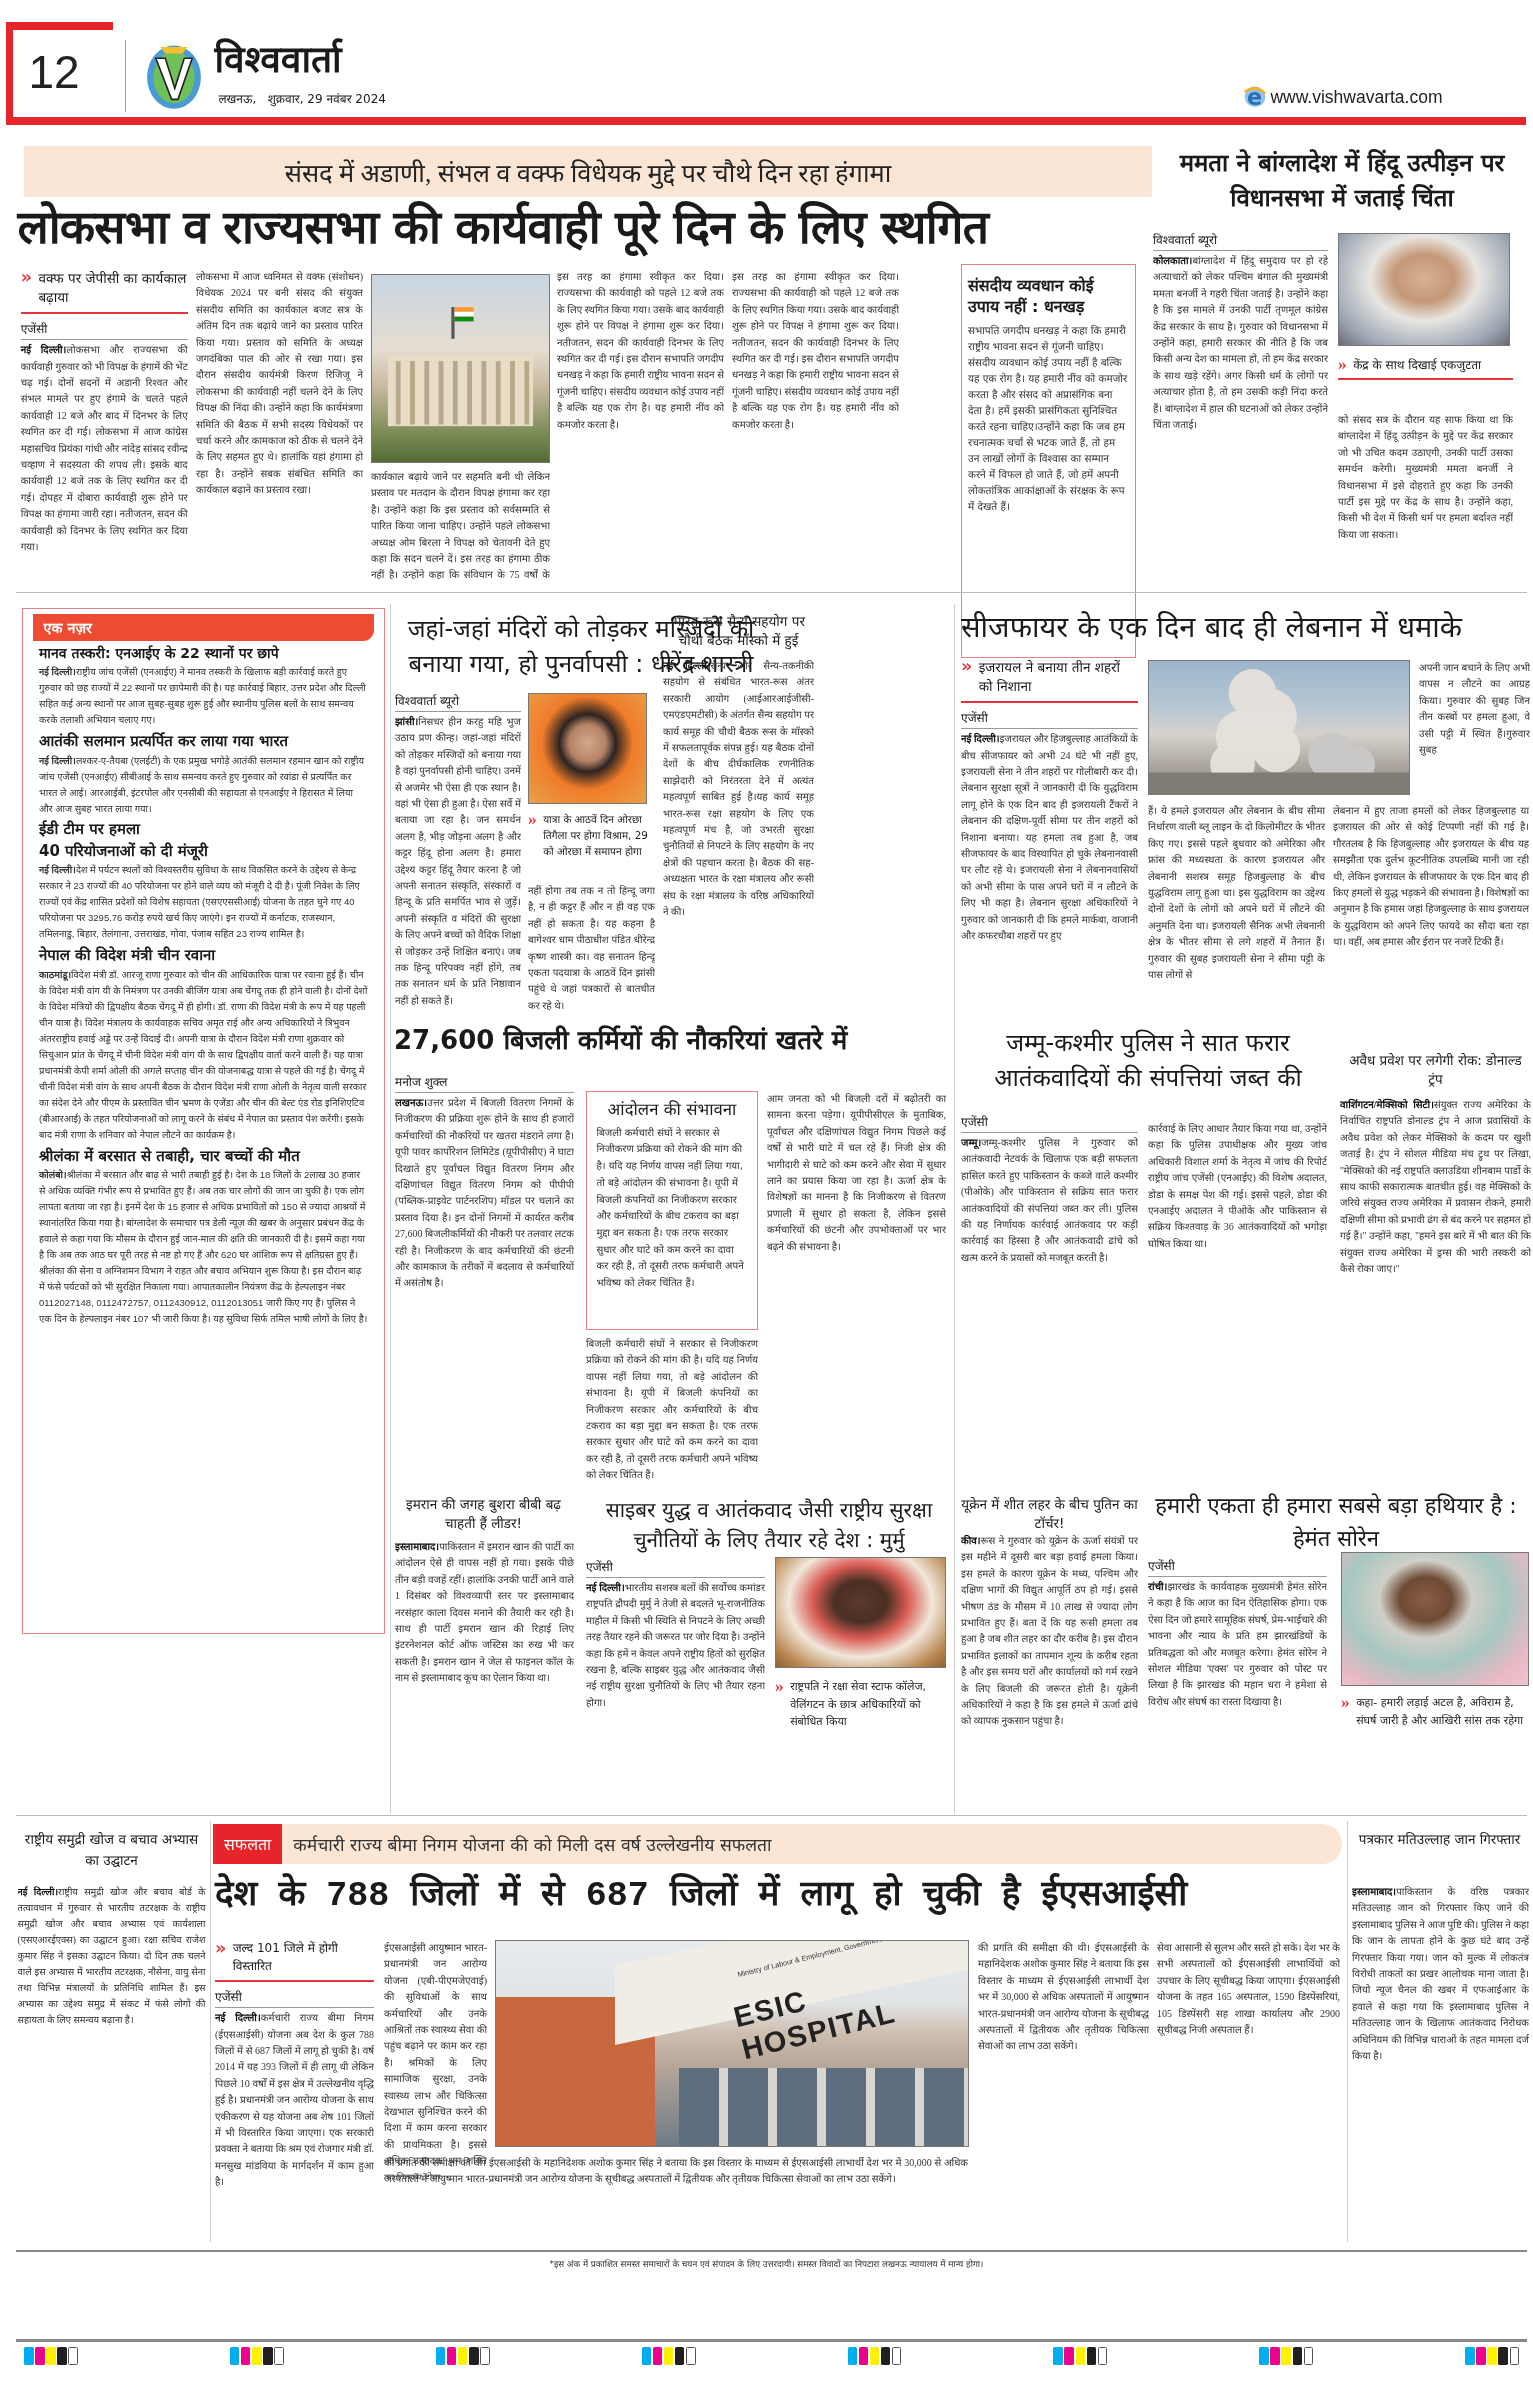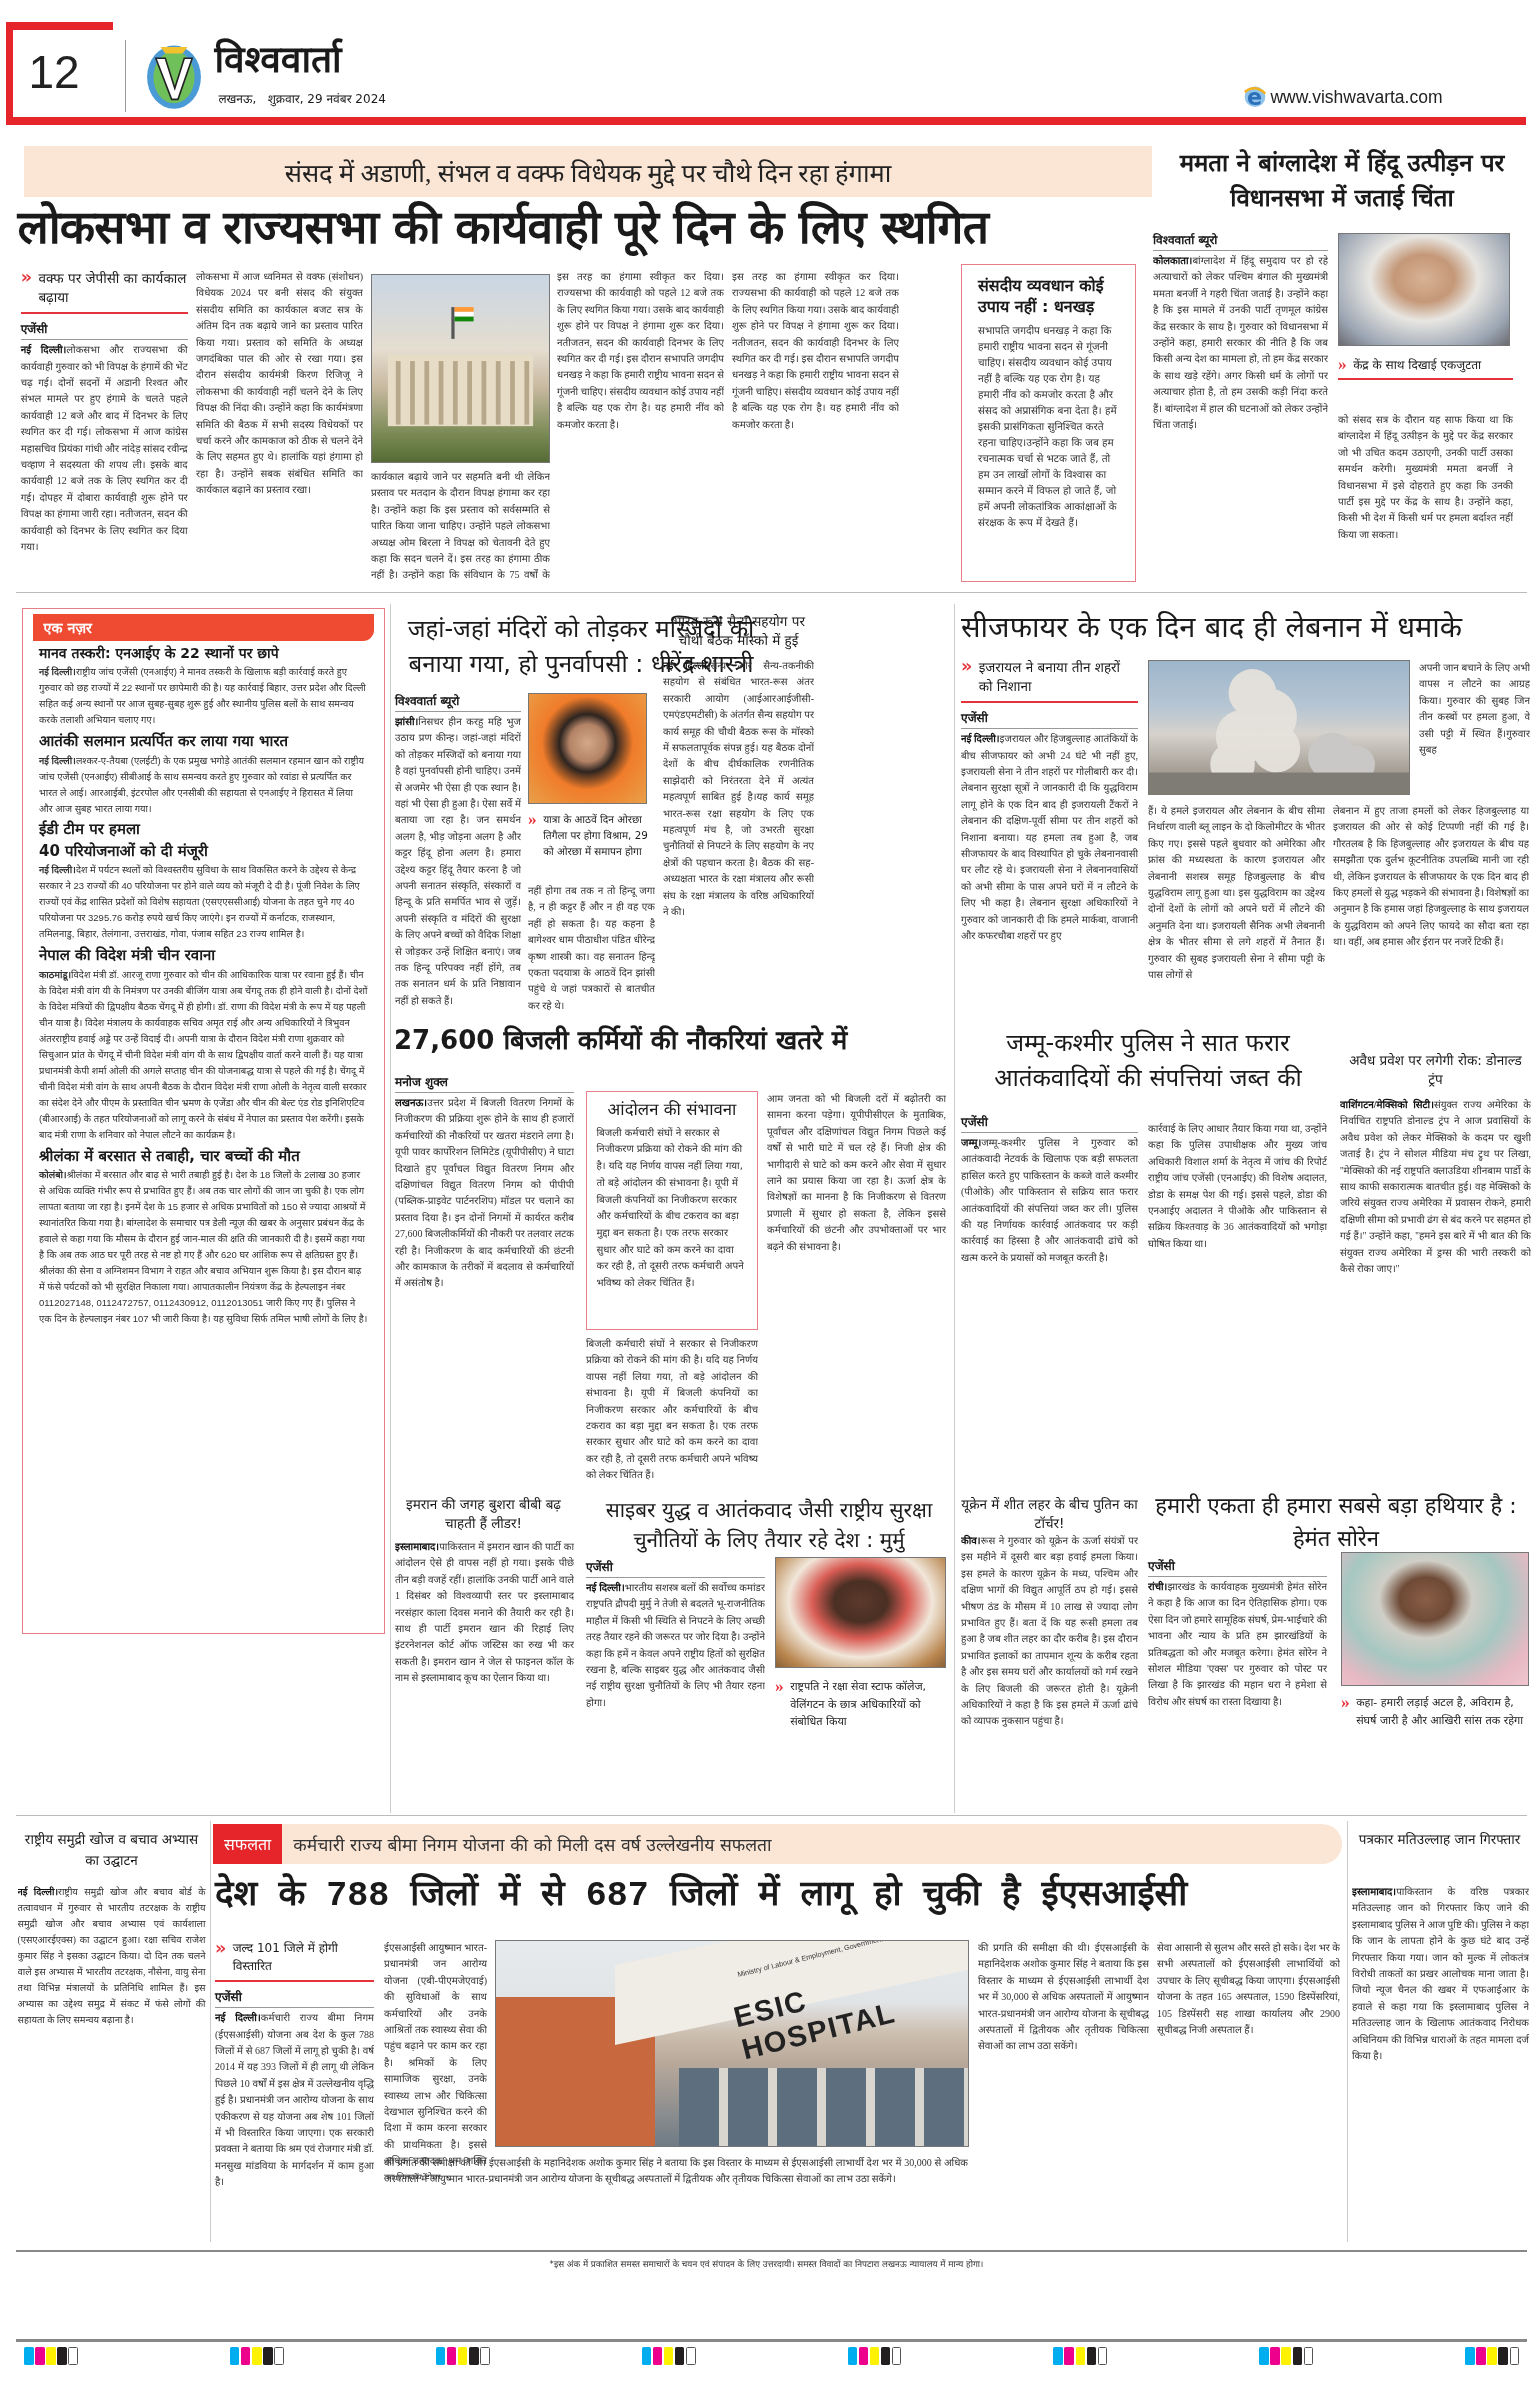--- a/index.html
+++ b/index.html
@@ -2,21 +2,21 @@
 <html style="font-size:12.7px"><head>
 <meta charset="utf-8">
 <style>
 *{box-sizing:border-box;margin:0;padding:0}
 body{width:1533px;height:2389px;background:#fff;font-family:"Liberation Serif","DejaVu Serif",serif;color:#1a1a1a;position:relative;overflow:hidden}
 .abs{position:absolute}
 .sans{font-family:"Liberation Sans","DejaVu Sans",sans-serif}
 .hl{font-family:"DejaVu Sans","Liberation Sans",sans-serif;font-weight:bold;color:#1a1a1a;line-height:1.1}
 .body{font-size:10px;line-height:16.4px;text-align:justify;color:#333}
 .body b{color:#111}
-.by{font-family:"DejaVu Sans",sans-serif;font-weight:bold;font-size:12px;border-bottom:1.2px solid #999;padding-bottom:1.6px;margin-bottom:2.4px}
+.by{font-family:"DejaVu Sans",sans-serif;font-weight:normal;font-size:12px;border-bottom:1.2px solid #999;padding-bottom:1.6px;margin-bottom:2.4px}
 .kick{display:flex;gap:6.4px;align-items:flex-start;border-bottom:2.4px solid #e5333b;padding-bottom:4.8px;margin-bottom:6.4px}
 .kick .ch{color:#e5333b;font-weight:bold;font-size:17.5px;line-height:17.5px;font-family:"DejaVu Sans",sans-serif}
 .kick .kt{font-family:"DejaVu Sans",sans-serif;font-size:13.5px;line-height:19px}
 .photo{border:0.8px solid #777}
 .vline{position:absolute;width:0.8px;background:#ccc}
 .caption{display:flex;gap:6.4px;align-items:flex-start}
 .caption .ch{color:#e5333b;font-weight:bold;font-size:17.5px;line-height:17.5px}
 .caption .ct{font-family:"DejaVu Sans",sans-serif;font-size:12px;line-height:19px}
 .box{border:1.2px solid #e87e8a}
 .cmyk{display:flex;gap:1.6px;align-items:center}
@@ -83,21 +83,21 @@
       <rect x="100" y="40" width="4" height="40" fill="#555"></rect>
       <rect x="104" y="40" width="24" height="6" fill="#ff9933"></rect>
       <rect x="104" y="46" width="24" height="6" fill="#fff"></rect>
       <rect x="104" y="52" width="24" height="6" fill="#138808"></rect>
     </svg>
 </div>
 <div class="abs body" style="left:371px;top:469px;width:179px;height:110px;overflow:hidden">कार्यकाल बढ़ाये जाने पर सहमति बनी थी लेकिन प्रस्ताव पर मतदान के दौरान विपक्ष हंगामा कर रहा है। उन्होंने कहा कि इस प्रस्ताव को सर्वसम्मति से पारित किया जाना चाहिए। उन्होंने पहले लोकसभा अध्यक्ष ओम बिरला ने विपक्ष को चेतावनी देते हुए कहा कि सदन चलने दें। इस तरह का हंगामा ठीक नहीं है। उन्होंने कहा कि संविधान के 75 वर्षों के दौरान संविधान सभा में भी बहसें हुईं, असहमति और सहमति भी बनी लेकिन सभी ने मर्यादित आचरण बनाए रखा। ये विपक्ष को हर मुद्दे पर पर्याप्त समय और अवसर देंगे।</div>
 <div class="abs body" style="left:557px;top:269px;width:167px;height:310px;overflow:hidden">इस तरह का हंगामा स्वीकृत कर दिया। राज्यसभा की कार्यवाही को पहले 12 बजे तक के लिए स्थगित किया गया। उसके बाद कार्यवाही शुरू होने पर विपक्ष ने हंगामा शुरू कर दिया। नतीजतन, सदन की कार्यवाही दिनभर के लिए स्थगित कर दी गई। इस दौरान सभापति जगदीप धनखड़ ने कहा कि हमारी राष्ट्रीय भावना सदन से गूंजनी चाहिए। संसदीय व्यवधान कोई उपाय नहीं है बल्कि यह एक रोग है। यह हमारी नींव को कमजोर करता है।</div>
 <div class="abs body" style="left:732px;top:269px;width:167px;height:310px;overflow:hidden">इस तरह का हंगामा स्वीकृत कर दिया। राज्यसभा की कार्यवाही को पहले 12 बजे तक के लिए स्थगित किया गया। उसके बाद कार्यवाही शुरू होने पर विपक्ष ने हंगामा शुरू कर दिया। नतीजतन, सदन की कार्यवाही दिनभर के लिए स्थगित कर दी गई। इस दौरान सभापति जगदीप धनखड़ ने कहा कि हमारी राष्ट्रीय भावना सदन से गूंजनी चाहिए। संसदीय व्यवधान कोई उपाय नहीं है बल्कि यह एक रोग है। यह हमारी नींव को कमजोर करता है।</div>
 
-<div class="abs box" style="left:961px;top:264px;width:175px;height:318px;padding:11px 16px;">
+<div class="abs box" style="left:961px;top:264px;width:175px;height:394px;padding:11px 6px;">
   <div class="hl" style="font-size:16px;line-height:20.7px;margin-bottom:4.8px">संसदीय व्यवधान कोई उपाय नहीं : धनखड़</div>
   <div style="font-family:'DejaVu Sans',sans-serif;font-size:10.3px;line-height:16px;color:#333">सभापति जगदीप धनखड़ ने कहा कि हमारी राष्ट्रीय भावना सदन से गूंजनी चाहिए। संसदीय व्यवधान कोई उपाय नहीं है बल्कि यह एक रोग है। यह हमारी नींव को कमजोर करता है और संसद को अप्रासंगिक बना देता है। हमें इसकी प्रासंगिकता सुनिश्चित करते रहना चाहिए।उन्होंने कहा कि जब हम रचनात्मक चर्चा से भटक जाते हैं, तो हम उन लाखों लोगों के विश्वास का सम्मान करने में विफल हो जाते हैं, जो हमें अपनी लोकतांत्रिक आकांक्षाओं के संरक्षक के रूप में देखते हैं।</div>
 </div>
 
 <div class="abs hl" style="left:1155px;top:146px;width:374px;text-align:center;font-size:24px;line-height:35px;">ममता ने बांग्लादेश में हिंदू उत्पीड़न पर विधानसभा में जताई चिंता</div>
 <div class="abs" style="left:1153px;top:231px;width:175px;">
   <div class="by">विश्ववार्ता ब्यूरो</div>
   <div class="body" style="height:326px;overflow:hidden"><b>कोलकाता।</b><span>बांग्लादेश में हिंदू समुदाय पर हो रहे अत्याचारों को लेकर पश्चिम बंगाल की मुख्यमंत्री ममता बनर्जी ने गहरी चिंता जताई है। उन्होंने कहा है कि इस मामले में उनकी पार्टी तृणमूल कांग्रेस केंद्र सरकार के साथ है। गुरुवार को विधानसभा में उन्होंने कहा, हमारी सरकार की नीति है कि जब किसी अन्य देश का मामला हो, तो हम केंद्र सरकार के साथ खड़े रहेंगे। अगर किसी धर्म के लोगों पर अत्याचार होता है, तो हम उसकी कड़ी निंदा करते हैं। बांग्लादेश में हाल की घटनाओं को लेकर उन्होंने चिंता जताई।</span></div>
 </div>
 <div class="abs photo" style="left:1338px;top:233px;width:172px;height:113px;background:radial-gradient(ellipse at 50% 40%,#d7b295 0%,#c49878 25%,#e8e6e2 45%,#9aa4b2 80%,#6a6a70 100%);"></div>

